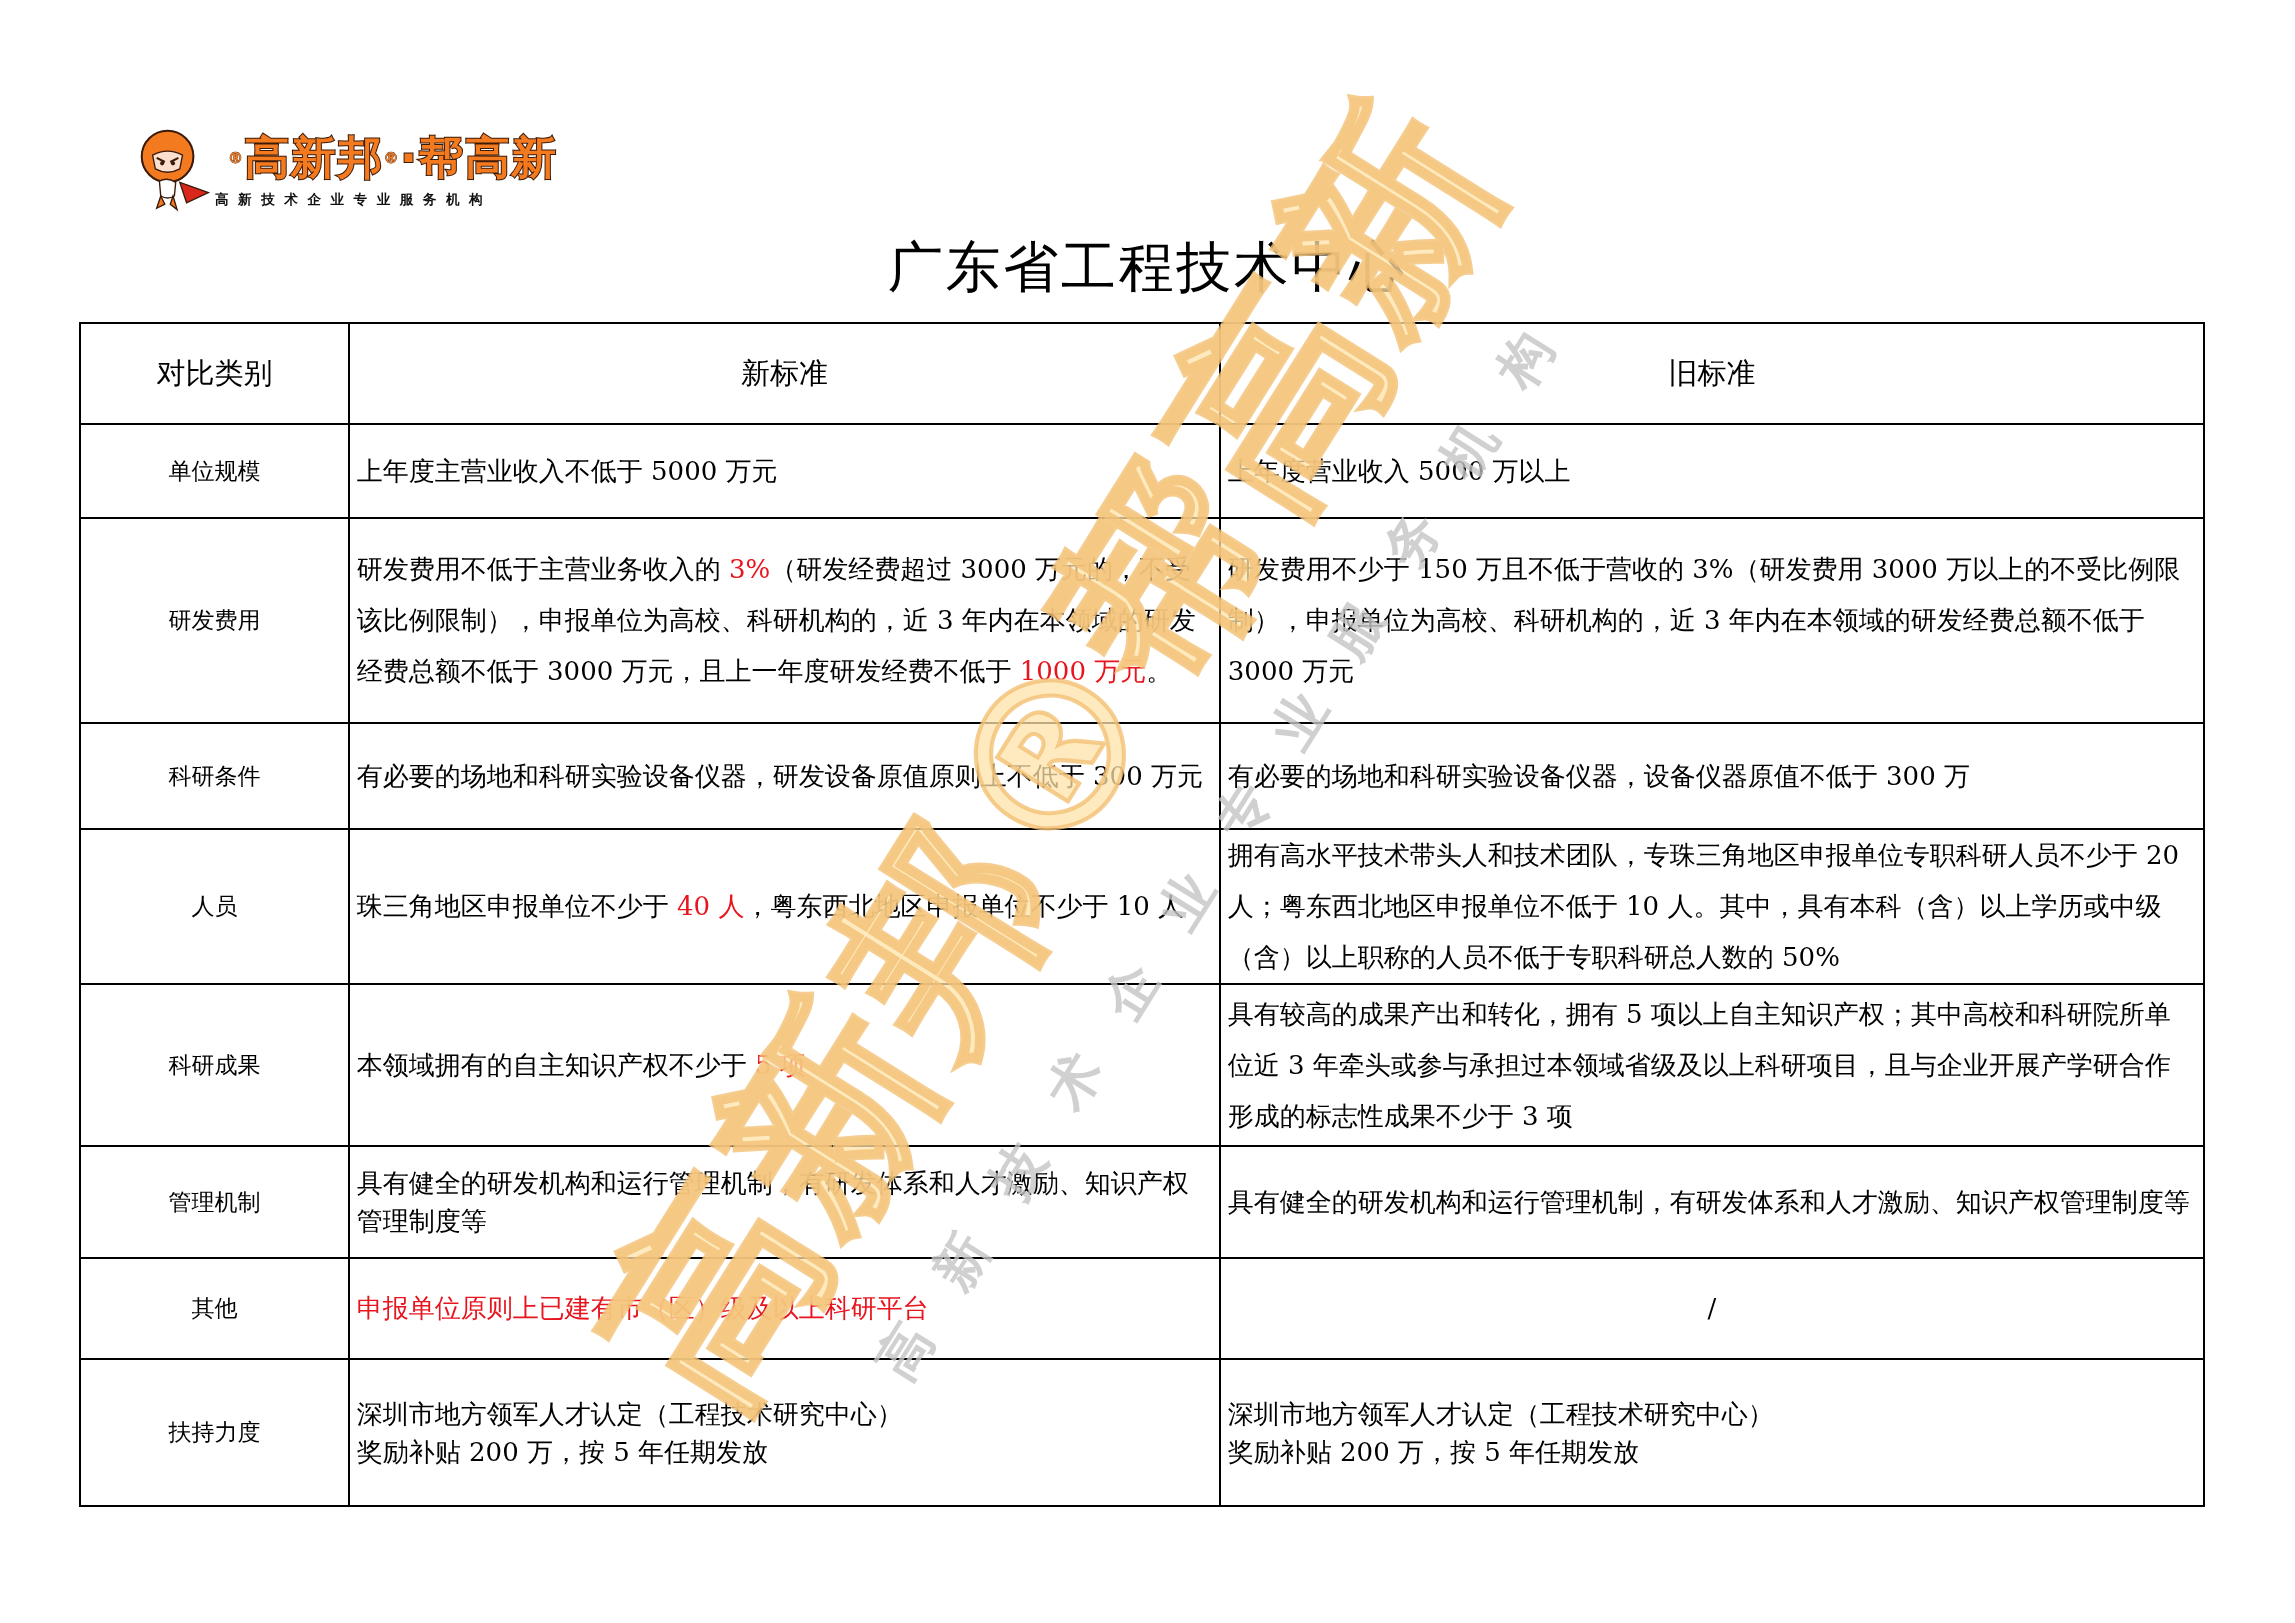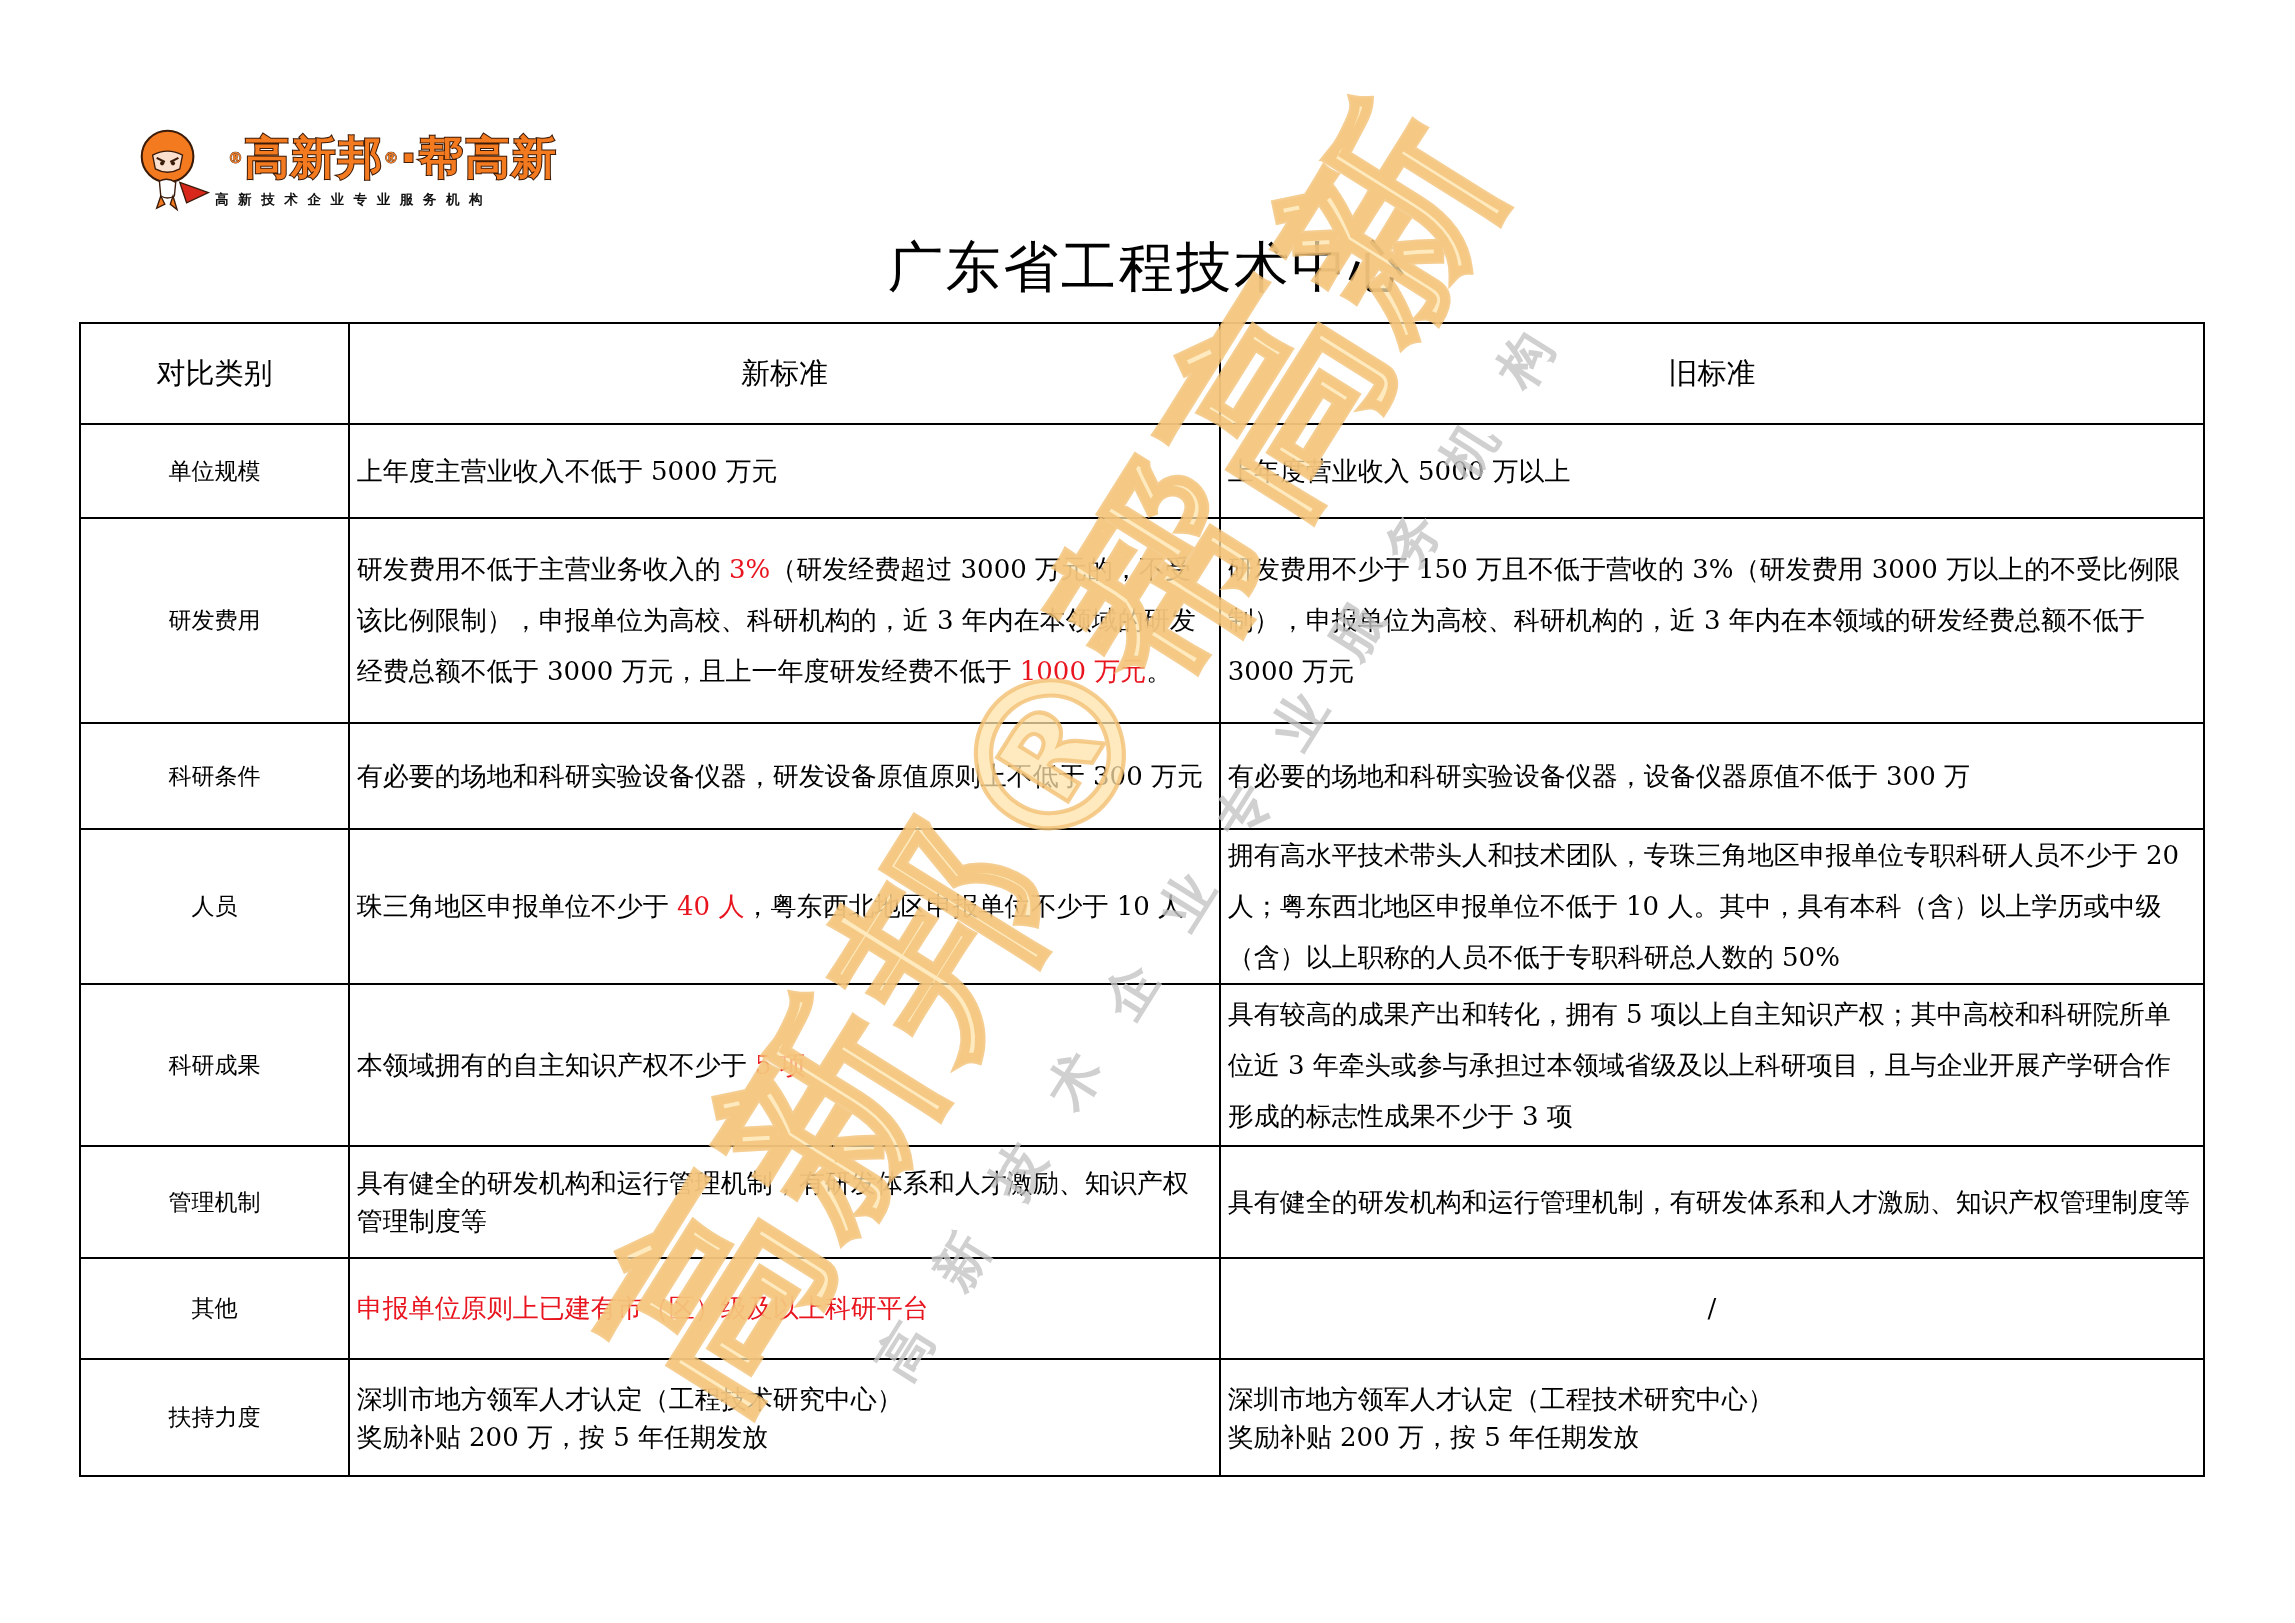--- a/index.html
+++ b/index.html
@@ -88,21 +88,21 @@
       <tr style="height: 112px;">
         <td class="cat">管理机制</td>
         <td class="txt tight"><span>具有健全的研发机构和运行管理机制，有研发体系和人才激励、知识产权管理制度等</span></td>
         <td class="txt"><span>具有健全的研发机构和运行管理机制，有研发体系和人才激励、知识产权管理制度等</span></td>
       </tr>
       <tr style="height: 101px;">
         <td class="cat">其他</td>
         <td class="txt"><span class="red">申报单位原则上已建有市（区）级及以上科研平台</span></td>
         <td class="txt center"><span>/</span></td>
       </tr>
-      <tr style="height: 117px; border-radius: 15px;">
+      <tr style="height: 147px; border-radius: 15px;">
         <td class="cat">扶持力度</td>
         <td class="txt tight"><span>深圳市地方领军人才认定（工程技术研究中心）</span><br><span>奖励补贴 200 万，按 5 年任期发放</span></td>
         <td class="txt tight"><span>深圳市地方领军人才认定（工程技术研究中心）</span><br><span>奖励补贴 200 万，按 5 年任期发放</span></td>
       </tr>
     </tbody>
 </table>
 
 <svg class="watermark" viewBox="0 0 3367 2381">
   <g transform="translate(1060,2080) rotate(-58)">
     <text x="0" y="0" font-family="DejaVu Sans, sans-serif" font-weight="bold" font-size="300" fill="#fde3a8" fill-opacity="0.75" stroke="#f2c074" stroke-width="6" stroke-opacity="0.8" letter-spacing="10" id="wm-main">高新邦®帮高新</text>

